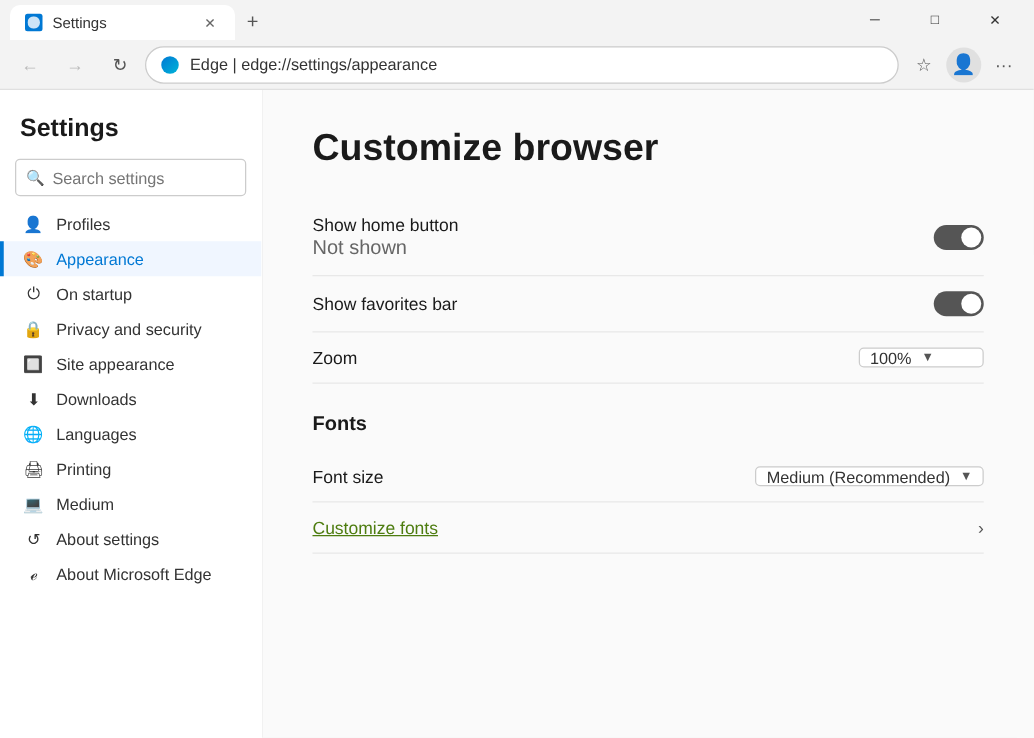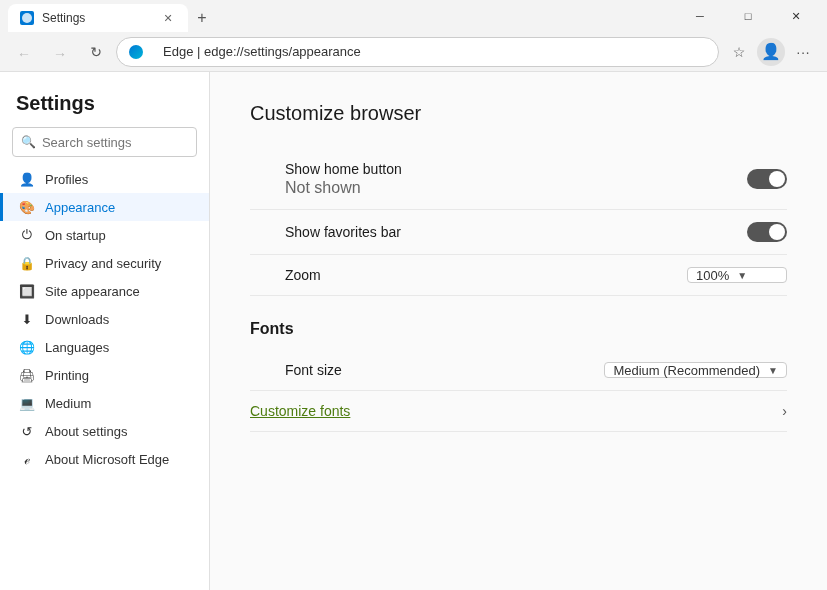--- a/index.html
+++ b/index.html
@@ -90,21 +90,21 @@
     .nav-btn.disabled { color: #bbb; cursor: default; }
     .address-bar {
       flex: 1;
       height: 30px;
       background: #fff;
       border: 1px solid #ccc;
       border-radius: 15px;
       display: flex;
       align-items: center;
       padding: 0 12px;
-      gap: 20px;
+      gap: 9px;
       font-size: 13px;
       color: #333;
     }
     .address-bar-edge-icon {
       width: 14px; height: 14px;
       background: linear-gradient(135deg, #0078d4, #00b4d8);
       border-radius: 50%;
       flex-shrink: 0;
     }
     .toolbar-right {
@@ -177,36 +177,35 @@
     }
 
     
     .content {
       flex: 1;
       padding: 30px 40px;
       overflow-y: auto;
       background: #fafafa;
     }
     .content-title {
-      font-size: 20px;
-      font-weight: 400;
+      font-size: 30px;
+      font-weight: 700;
       color: #1a1a1a;
       margin-bottom: 24px;
     }
 
     
     .setting-row {
       display: flex;
       align-items: center;
       padding: 12px 0;
       border-bottom: 1px solid #e8e8e8;
     }
     .setting-label-group {
       flex: 1;
-      margin-left: 35px;
     }
     .setting-label {
       font-size: 14px;
       color: #1a1a1a;
       font-weight: 400;
     }
     .setting-sublabel {
       font-size: 16px;
       color: #666;
       margin-top: 2px;

